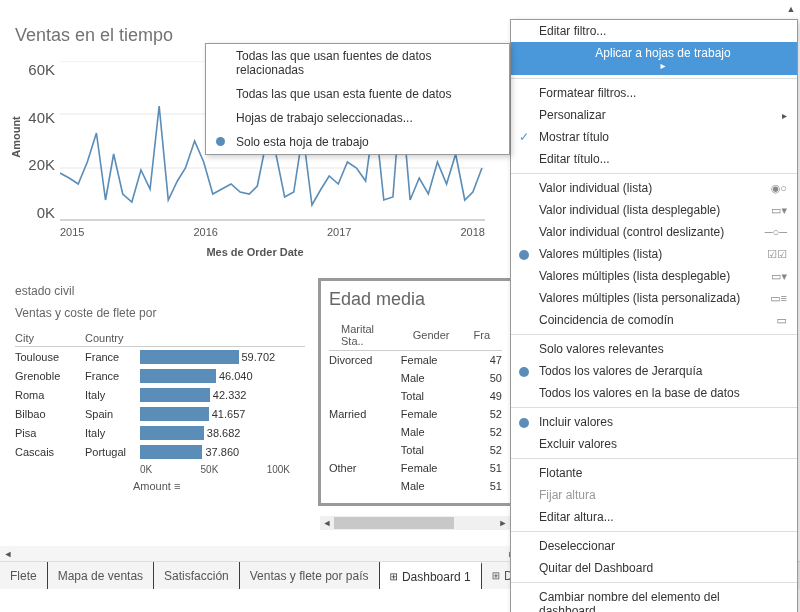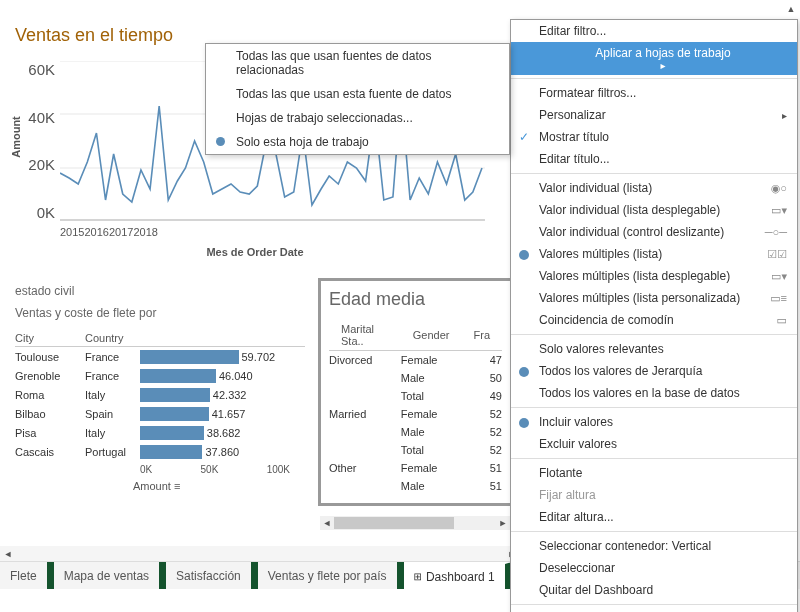--- a/index.html
+++ b/index.html
@@ -1,26 +1,26 @@
 <!DOCTYPE html>
 <html><head>
 <meta charset="utf-8">
 <style>
 * { margin: 0; padding: 0; box-sizing: border-box; font-family: 'Segoe UI', Arial, sans-serif; font-size: 12px; }
 body { width: 800px; height: 612px; overflow: hidden; background: #fff; position: relative; }
 .dashboard { width: 800px; height: 612px; position: relative; background: #fff; }
 .chart1 { position: absolute; left: 15px; top: 25px; width: 490px; }
-.chart1-title { font-size: 18px; color: #a16207; margin-bottom: 15px; }
+.chart1-title { font-size: 18px; color: #737373; margin-bottom: 15px; }
 .line-chart { position: relative; width: 480px; height: 190px; }
 .y-axis { position: absolute; left: 0; top: 0; height: 160px; display: flex; flex-direction: column; justify-content: space-between; align-items: flex-end; width: 40px; }
 .y-axis span { color: #555; font-size: 15px; }
 .y-axis-label { position: absolute; left: -20px; top: 70px; transform: rotate(-90deg); font-size: 11px; color: #555; font-weight: bold; }
 .plot { position: absolute; left: 45px; top: 0; right: 10px; height: 160px; }
 .plot svg { width: 100%; height: 100%; }
-.x-axis { position: absolute; left: 45px; top: 165px; right: 10px; display: flex; justify-content: flex-start; }
+.x-axis { position: absolute; left: 45px; top: 165px; right: 10px; display: flex; justify-content: space-between; }
 .x-axis span { color: #555; font-size: 11px; }
 .x-axis-label { position: absolute; width: 100%; text-align: center; top: 185px; font-size: 11px; color: #555; font-weight: bold; }
 .chart2 { position: absolute; left: 15px; top: 280px; width: 290px; }
 .chart2-title { font-size: 18px; color: #666; margin-bottom: 5px; line-height: 22px; }
 .bar-table { width: 100%; margin-top: 8px; }
 .bar-header { display: flex; border-bottom: 1px solid #ccc; padding-bottom: 2px; }
 .bar-header span:first-child { width: 70px; color: #555; font-size: 11px; }
 .bar-header span:last-child { color: #555; font-size: 11px; }
 .bar-row { display: flex; align-items: center; height: 19px; }
 .bar-city { width: 70px; color: #333; font-size: 11px; }
@@ -39,21 +39,21 @@
 .age-table th:last-child { text-align: right; }
 .age-table td { font-size: 11px; color: #333; padding: 3px 0; }
 .age-table td.num { text-align: right; }
 .scroll-h { position: absolute; left: 320px; bottom: 82px; width: 190px; height: 14px; background: #f0f0f0; display: flex; }
 .sh-arrow { width: 14px; height: 14px; display: flex; align-items: center; justify-content: center; font-size: 9px; color: #555; }
 .sh-track { flex: 1; position: relative; }
 .sh-thumb { position: absolute; left: 0; width: 120px; height: 12px; background: #c8c8c8; top: 1px; }
 .main-scroll { position: absolute; left: 0; bottom: 50px; width: 520px; height: 16px; background: #f5f5f5; display: flex; align-items: center; }
 .main-scroll .sh-arrow { width: 16px; }
 .tabs { position: absolute; left: 0; bottom: 23px; height: 28px; display: flex; background: #f4f4f4; border-top: 1px solid #ddd; width: 800px; }
-.tab { padding: 5px 10px; color: #555; font-size: 12px; border-right: 7px solid #14532d; display: flex; align-items: center; gap: 4px; }
+.tab { padding: 5px 10px; color: #555; font-size: 12px; border-right: 1px solid #14532d; display: flex; align-items: center; gap: 4px; }
 .tab.active { background: #fff; color: #333; border-top: 2px solid #fff; }
 .tab-icon { font-size: 10px; }
 .submenu { position: absolute; left: 205px; top: 43px; width: 305px; background: #fff; border: 1px solid #999; box-shadow: 2px 2px 6px rgba(0,0,0,.2); z-index: 10; }
 .submenu-item { padding: 5px 12px 5px 30px; font-size: 12px; color: #333; position: relative; }
 .submenu-item.sel::before { content: ''; position: absolute; left: 10px; top: 7px; width: 9px; height: 9px; border-radius: 50%; background: #5a8db8; }
 .menu { position: absolute; left: 510px; top: 19px; width: 288px; background: #fff; border: 1px solid #999; box-shadow: 2px 2px 6px rgba(0,0,0,.2); z-index: 5; }
 .menu-item { padding: 4px 10px 4px 28px; font-size: 12px; color: #333; position: relative; display: flex; justify-content: space-between; align-items: center; }
 .menu-item.hl { background: #4a98d9; color: #fff; flex-direction: column; }
 .menu-item.disabled { color: #999; }
 .menu-sep { height: 1px; background: #ddd; margin: 3px 0; }
@@ -337,23 +337,20 @@
         <span>Flotante</span>
       </div>
     <div class="menu-item disabled">
         <span>Fijar altura</span>
       </div>
     <div class="menu-item">
         <span>Editar altura...</span>
       </div>
     <div class="menu-sep"></div>
     <div class="menu-item">
-        <span>Seleccionar contenedor: Vertical</span>
-      </div>
-    <div class="menu-item">
         <span>Deseleccionar</span>
       </div>
     <div class="menu-item">
         <span>Quitar del Dashboard</span>
       </div>
     <div class="menu-sep"></div>
     <div class="menu-item">
         <span>Cambiar nombre del elemento del dashboard...</span>
       </div>
   </div>

